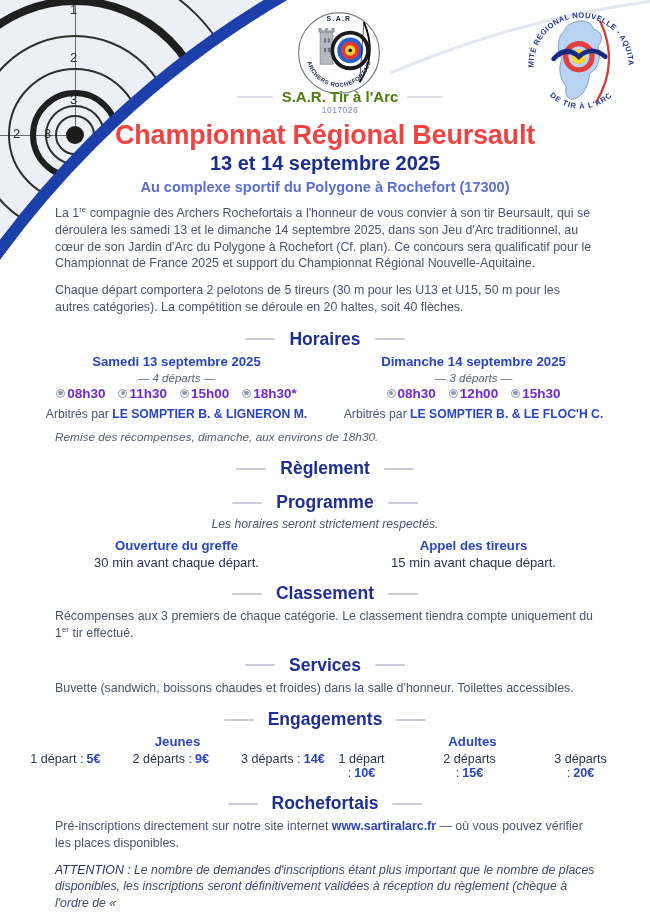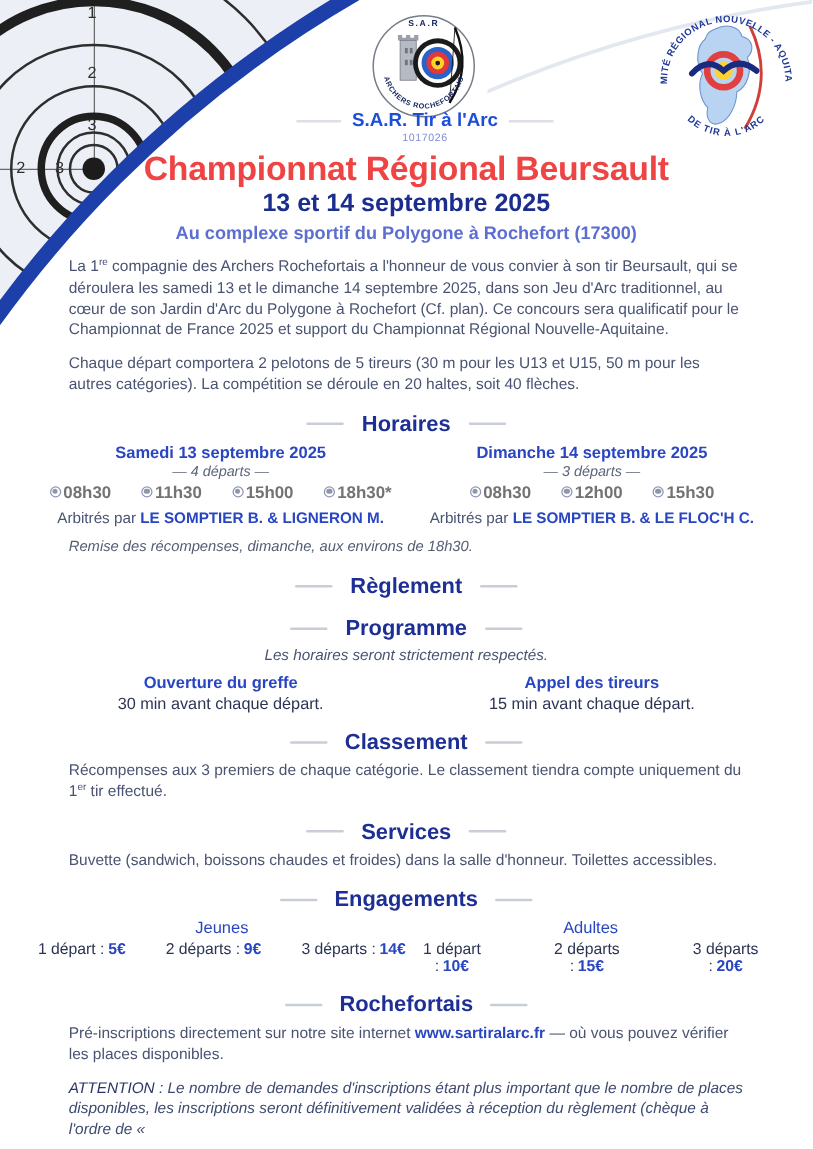--- a/index.html
+++ b/index.html
@@ -26,58 +26,58 @@
   .corner-arc .arc{position:absolute;left:-609px;top:-9px;width:2006px;height:2006px;border-radius:50%;
                    border:3px solid #e3e7f0;box-sizing:border-box;}
 
   .content{position:relative;z-index:2;}
 
   
   .logo-row{position:relative;height:118px;}
   .sar-badge{position:absolute;left:296px;top:10px;}
   .club-line{position:absolute;left:215px;top:88px;width:250px;display:flex;align-items:center;justify-content:center;gap:9px;}
   .club-dash{width:36px;height:2px;background:#dcdfe8;border-radius:1px;}
-  .club-name{font-size:15px;font-weight:bold;color:#1d4ed8;white-space:nowrap;}
+  .club-name{font-size:15px;font-weight:bold;color:#4d7c0f;white-space:nowrap;}
   .club-id{position:absolute;left:215px;top:105px;width:250px;text-align:center;font-size:8.5px;color:#7f8dd6;letter-spacing:.5px;}
   .regional-badge{position:absolute;left:522px;top:4px;}
 
   
   .title{margin-top:2px;text-align:center;font-size:27px;font-weight:bold;color:#ef4444;letter-spacing:-.2px;}
   .dates{text-align:center;font-size:20px;font-weight:bold;color:#1b2e8e;margin-top:1px;}
   .venue{text-align:center;font-size:14.5px;font-weight:bold;color:#5c6ed0;margin-top:4px;}
 
   
   .p{font-size:12.4px;color:#4a5472;line-height:1.35;margin:10px 55px 0;}
   sup{font-size:8px;}
   .sec-head{display:flex;align-items:center;justify-content:center;gap:14px;margin:13px 0 4px;}
   .sec-dash{width:30px;height:2px;background:#c9cdd8;border-radius:1px;}
   .sec-title{font-size:17.5px;font-weight:bold;color:#1d2f94;}
 
   
   .cols{display:grid;grid-template-columns:1fr 1fr;padding:0 28px;margin-top:4px;}
   .col{text-align:center;}
   .col-title{font-size:13.2px;font-weight:bold;color:#2946c2;}
   .departs{font-size:11.5px;font-style:italic;color:#5a6378;margin:3px 0 2px;}
-  .times{display:flex;justify-content:center;gap:24px;font-size:13.5px;font-weight:bold;color:#737373;align-items:center;}
+  .times{display:flex;justify-content:center;gap:13px;font-size:13.5px;font-weight:bold;color:#6d28d9;align-items:center;}
   .tbul{position:relative;width:7px;height:7px;border:1.5px solid #8d96ae;border-radius:50%;display:inline-block;margin-right:2px;}
   .tbul::after{content:"";position:absolute;inset:1.2px;background:#8d96ae;border-radius:50%;}
   .time-item{display:inline-flex;align-items:center;}
   .arb{font-size:12.2px;color:#4a5472;margin-top:6px;}
   .arb b{color:#2946c2;}
   .notes{font-size:11.8px;font-style:italic;color:#555d73;margin:9px 55px 0;line-height:1.32;}
 
   .underlined{text-decoration:underline;}
   .prog-sub{text-align:center;font-size:12.2px;font-style:italic;color:#4a5472;margin-top:1px;}
   .prog-title{font-size:13.2px;font-weight:bold;color:#2946c2;}
   .prog-text{font-size:13px;color:#2b3452;margin-top:2px;}
 
   
   .eng{display:grid;grid-template-columns:1fr 1fr;margin-top:3px;padding:0 30px;}
   .eng-group{text-align:center;}
-  .eng-label{font-size:13.2px;font-weight:normal;color:#2946c2;}
+  .eng-label{font-size:13.2px;font-weight:bold;color:#2946c2;}
   .eng-items{display:flex;justify-content:center;gap:32px;font-size:12.6px;color:#2b3452;margin-top:3px;}
   .price{color:#2946c2;font-weight:bold;margin-left:3px;}
 
   
   .link{color:#2946c2;font-weight:bold;}
   .attention{font-size:12.3px;font-style:italic;color:#3e4a70;line-height:1.35;margin:10px 55px 0;}
   .att-label{font-weight:normal;color:#2b3568;}
 </style>
 </head>
 <body>

